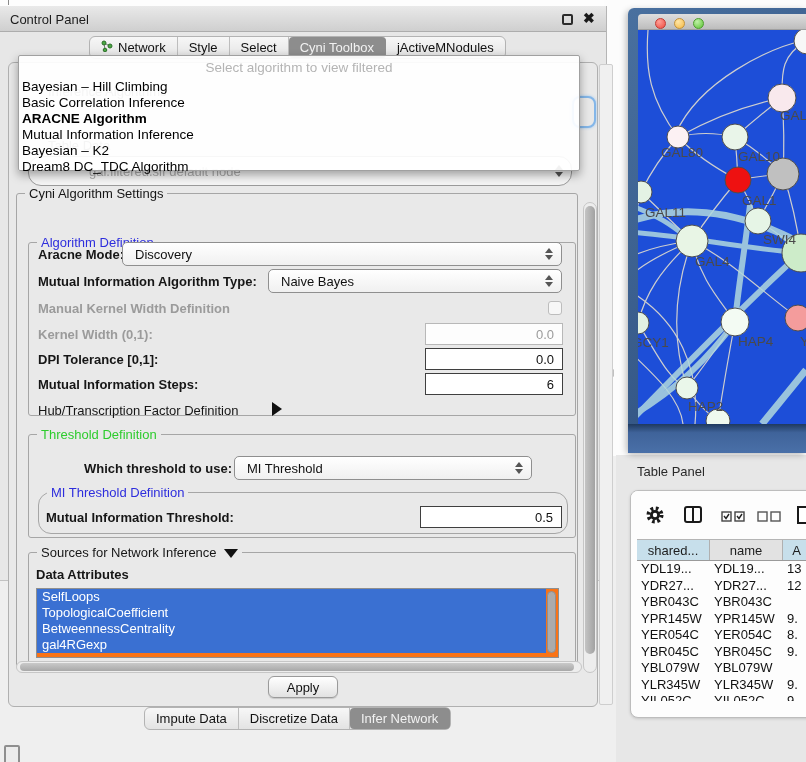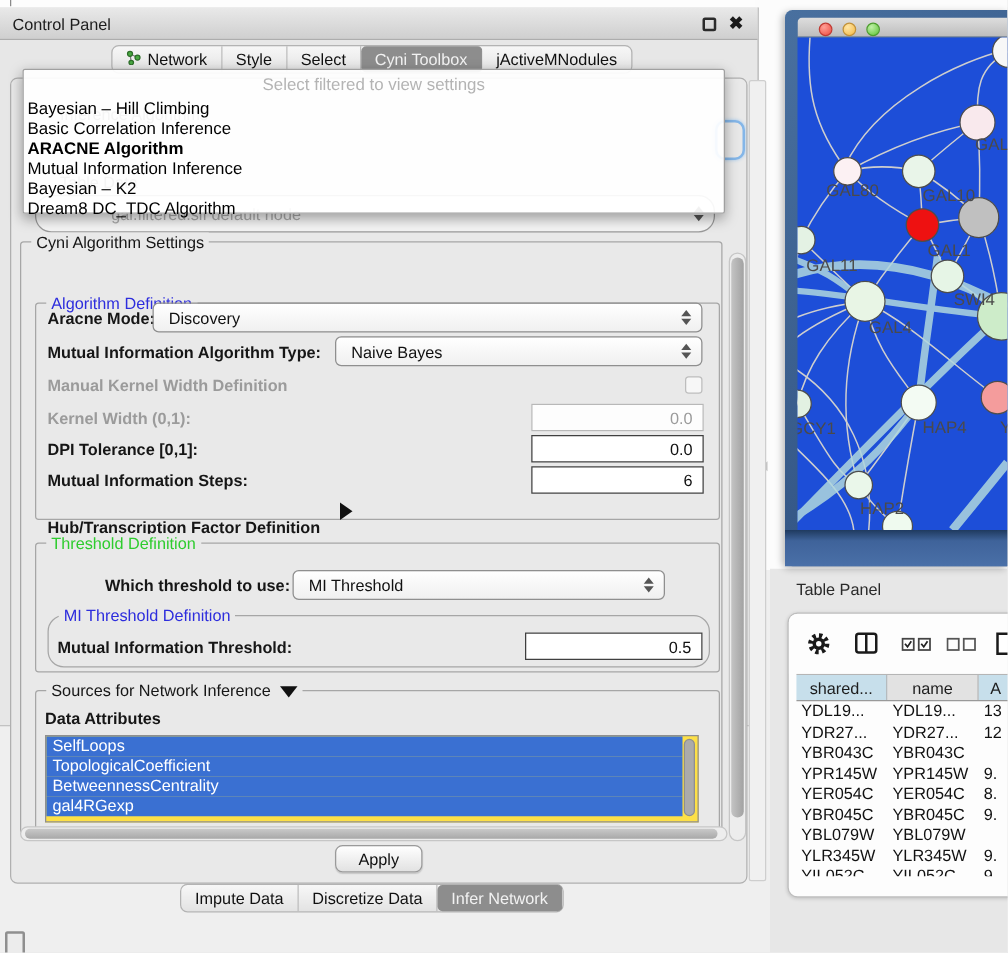--- a/index.html
+++ b/index.html
@@ -51,21 +51,21 @@
 
   .field { background:#fff; border:1px solid #3f3f3f; font-size:13px; color:#111; display:flex; align-items:center; justify-content:flex-end; padding:0 8px; }
   .field.dis { border-color:#b8b8b8; color:#9b9b9b; background:#fdfdfd; }
 
   .checkbox { width:14px; height:14px; border:1px solid #bdbdbd; border-radius:3px; background:#f7f7f7; }
 
   .disclosure-right { display:inline-block; width:0; height:0; border-top:7px solid transparent; border-bottom:7px solid transparent; border-left:10px solid #111; vertical-align:middle; }
   .disclosure-down { display:inline-block; width:0; height:0; border-left:7px solid transparent; border-right:7px solid transparent; border-top:9px solid #111; vertical-align:middle; }
 
   
-  .listbox { background:#fde047; border:1px solid #8f8f8f; overflow:hidden; }
+  .listbox { background:#f97316; border:1px solid #8f8f8f; overflow:hidden; }
   .listbox .row { height:16px; line-height:16px; font-size:13px; color:#fff; background:#3a70d2; padding-left:5px; width:509px; }
   .list-vscroll { position:absolute; right:2px; top:2px; width:9px; height:62px; background:#ababab; border-radius:5px; border:1px solid #8f8f8f; }
 
   .settings-vscroll-track { left:583px; top:196px; width:14px; height:471px; background:#ededed; border:1px solid #c6c6c6; border-radius:7px; }
   .settings-vscroll-thumb { left:585px; top:200px; width:10px; height:448px; background:linear-gradient(90deg,#c4c4c4,#a2a2a2); border-radius:5px; }
   .hscroll-track { left:16px; top:655px; width:566px; height:12px; background:#ededed; border:1px solid #c6c6c6; border-radius:6px; }
   .hscroll-thumb { left:20px; top:657px; width:554px; height:8px; background:linear-gradient(#c9c9c9,#a8a8a8); border-radius:4px; }
 
   .apply-btn { left:268px; top:670px; width:70px; height:22px; border:1px solid #9a9a9a; border-radius:6px; background:linear-gradient(#ffffff,#e2e2e2); font-size:13px; color:#111; display:flex; align-items:center; justify-content:center; box-shadow:0 1px 1px rgba(0,0,0,.15); }
 
@@ -158,21 +158,21 @@
 
     <div class="abs ghost-text" style="left:48px; top:78px;">Inference Algorithms</div>
     <div class="abs ghost-text" style="left:48px; top:132px;">Table Data</div>
     <div class="abs ghost-btn" style="left:572px; top:90px; width:24px; height:32px;"></div>
     <div class="abs ghost-combo" style="left:28px; top:150px; width:544px; height:30px;">
       <span>gal.filtered.sif default node</span>
       <span class="spinner"></span>
     </div>
 
     <div class="abs popup">
-      <div class="placeholder">Select filtered to view settings</div>
+      <div class="placeholder">Select algorithm to view filtered</div>
       <div class="item" style="top:23px;">Bayesian – Hill Climbing</div>
       <div class="item" style="top:39px;">Basic Correlation Inference</div>
       <div class="item bold" style="top:55px;">ARACNE Algorithm</div>
       <div class="item" style="top:71px;">Mutual Information Inference</div>
       <div class="item" style="top:87px;">Bayesian – K2</div>
       <div class="item" style="top:103px;">Dream8 DC_TDC Algorithm</div>
     </div>
 
     <div class="abs group" style="left:16px; top:187px; width:562px; height:474px;">
       <span class="gtitle">Cyni Algorithm Settings</span>
@@ -205,21 +205,21 @@
     <div class="abs lbl" style="left:38px; top:346px;">DPI Tolerance [0,1]:</div>
     <div class="abs field" style="left:425px; top:342px; width:138px; height:22px;">
       <span>0.0</span>
     </div>
 
     <div class="abs lbl" style="left:38px; top:371px;">Mutual Information Steps:</div>
     <div class="abs field" style="left:425px; top:367px; width:138px; height:22px;">
       <span>6</span>
     </div>
 
-    <div class="abs lbl" style="left:38px; top:397px; font-weight:700;margin-top:11px;">Hub/Transcription Factor Definition</div>
+    <div class="abs lbl" style="left:38px; top:397px; font-weight:400;">Hub/Transcription Factor Definition</div>
     <span class="abs disclosure-right" style="left:272px; top:396px;"></span>
 
     <div class="abs group" style="left:28px; top:428px; width:548px; height:104px;">
       <span class="gtitle green">Threshold Definition</span>
     </div>
     <div class="abs lbl" style="left:84px; top:455px;">Which threshold to use:</div>
     <div class="abs combo" style="left:234px; top:450px; width:298px; height:24px;">
       <span>MI Threshold</span>
       <span class="spinner"></span>
     </div>

